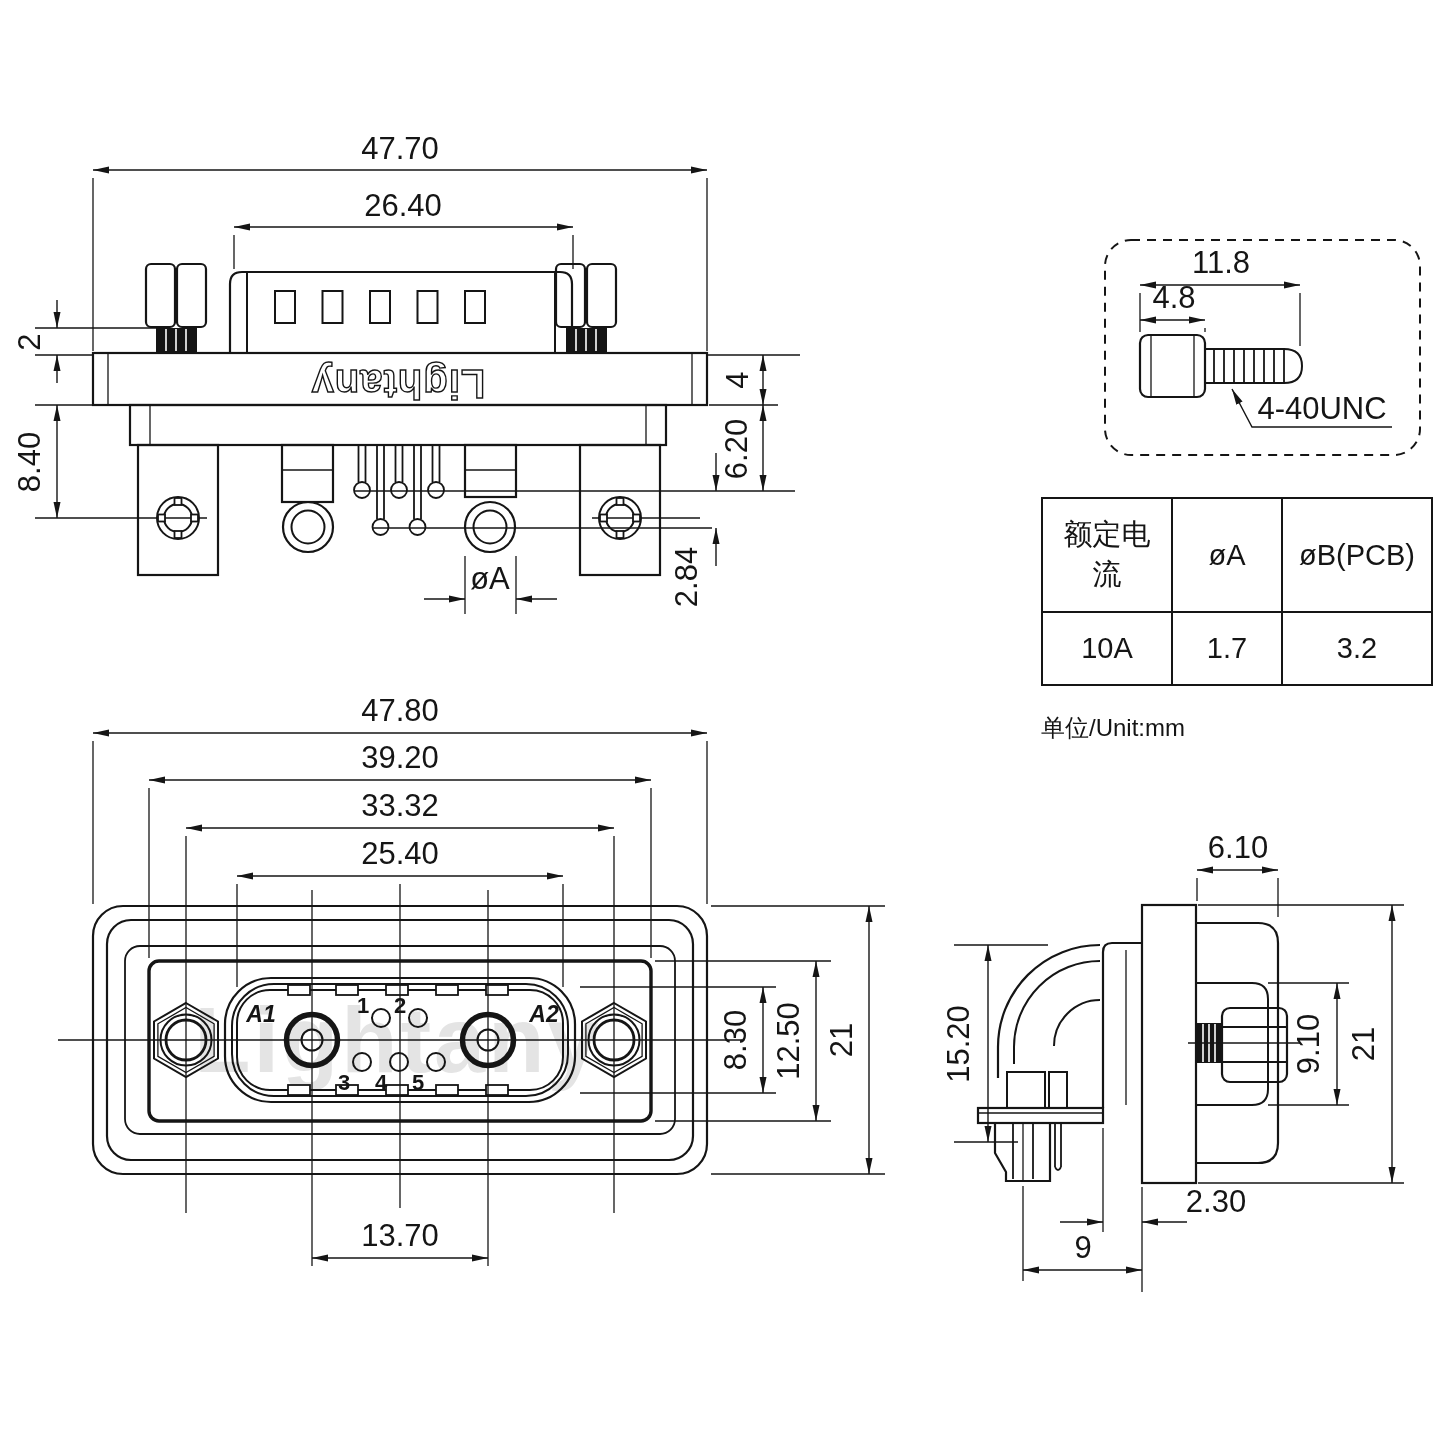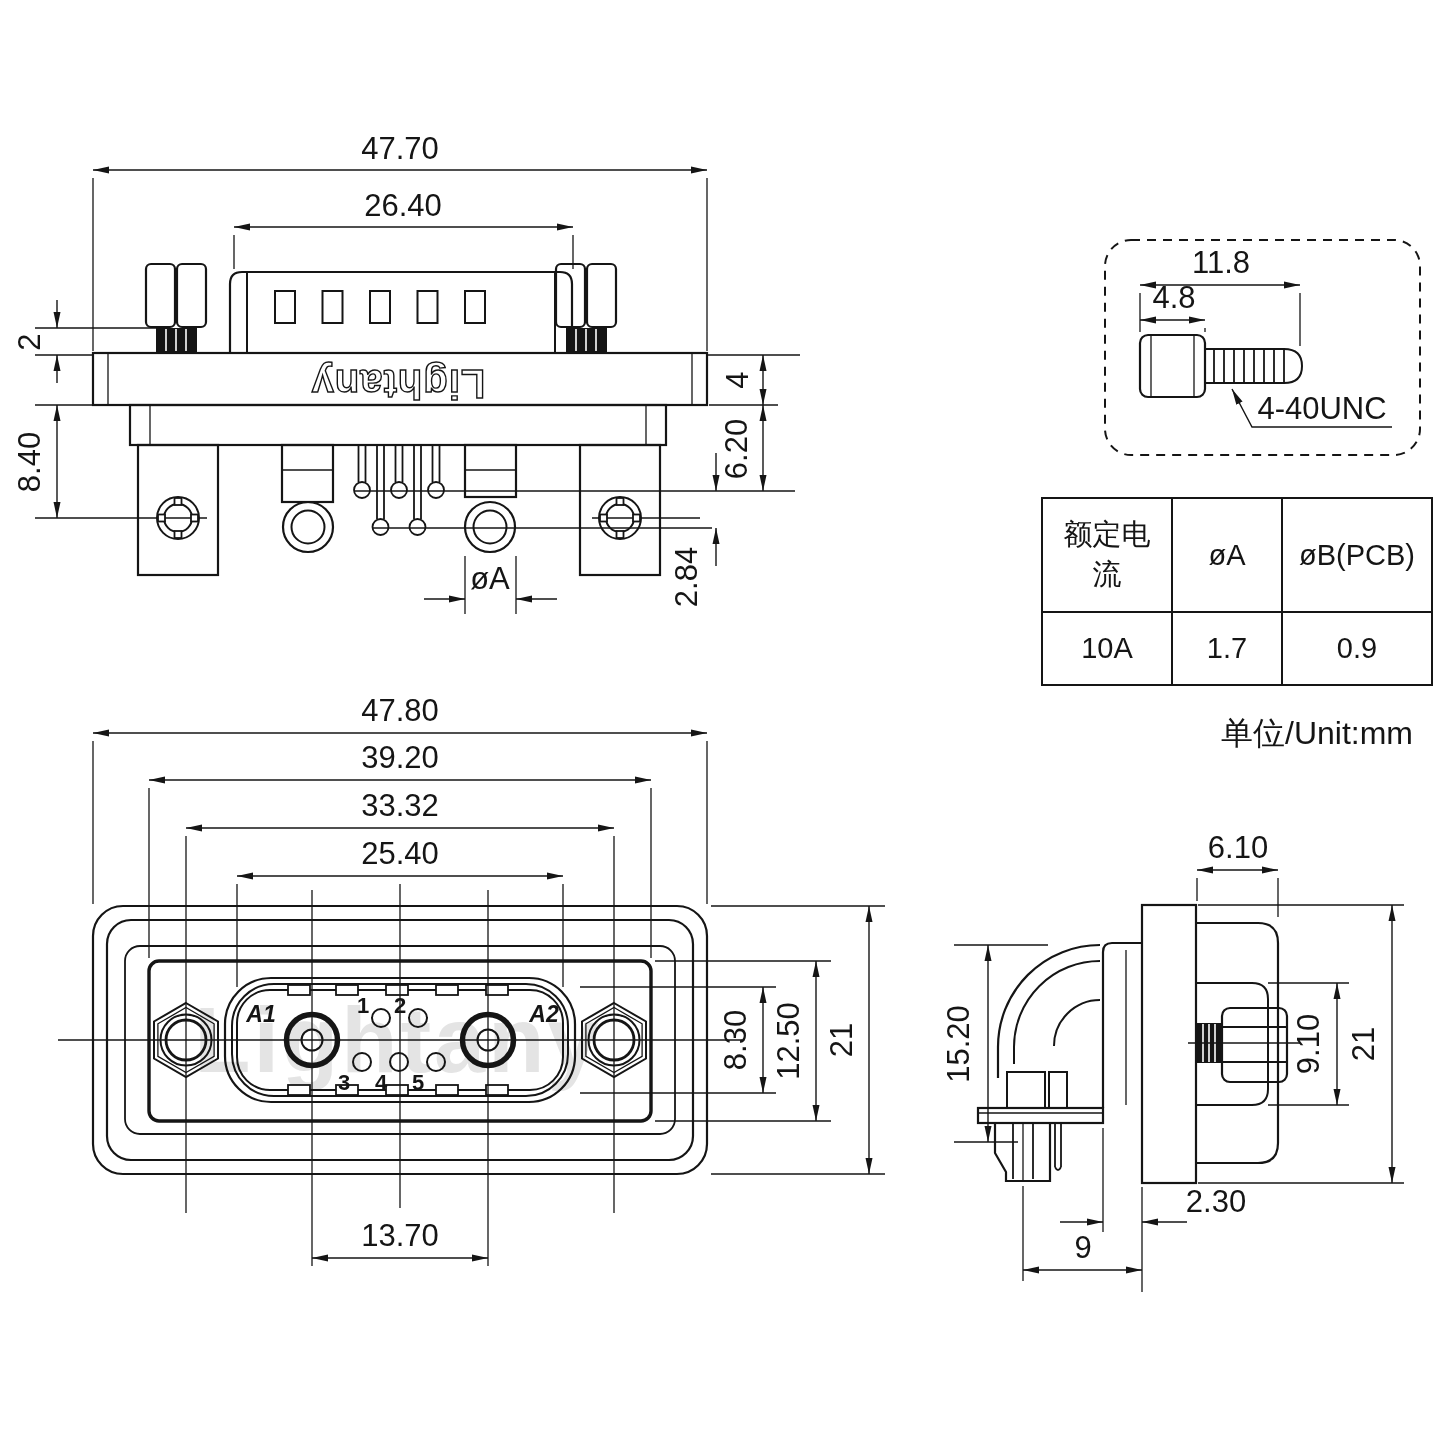--- a/index.html
+++ b/index.html
@@ -21,22 +21,22 @@
   .txm{text-anchor:middle;}
   .lbl{font-size:23px;font-weight:bold;font-style:italic;text-anchor:middle;}
   .pn{font-size:22px;font-weight:bold;text-anchor:middle;}
   .eng{font-size:40px;font-weight:bold;fill:#fff;stroke:#151515;stroke-width:1.4;
        letter-spacing:1px;text-anchor:middle;}
   .wm{font-size:92px;font-weight:bold;fill:#e4e4e4;letter-spacing:3px;text-anchor:middle;}
   table.spec{position:absolute;left:1041px;top:497px;border-collapse:collapse;
              table-layout:fixed;background:#fff;}
   table.spec td{border:2.4px solid #151515;text-align:center;vertical-align:middle;
                 font-size:29px;height:39px;padding:16px;color:#151515;}
-  .unit-note{position:absolute;left:1041px;top:712px;width:372px;text-align:right;
-             font-size:32px;color:#151515;}
+  .unit-note{position:absolute;left:1041px;top:712px;width:372px;text-align:left;
+             font-size:24px;color:#151515;}
 </style>
 </head>
 <body>
 
 <div class="canvas">
 <svg width="1440" height="1440" viewBox="0 0 1440 1440">
   <defs>
     <marker id="ar" viewBox="0 0 16 10" refX="16" refY="5" markerWidth="16" markerHeight="10" markerUnits="userSpaceOnUse" orient="auto-start-reverse">
       <path d="M16,5 L0,1.5 L0,8.5 Z" fill="#151515"></path>
     </marker>
@@ -358,18 +358,18 @@
       </colgroup>
   <tbody>
         <tr>
     <td>额定电流</td>
     <td>øA</td>
     <td>øB(PCB)</td>
   </tr>
   <tr>
     <td>10A</td>
     <td>1.7</td>
-    <td>0.9</td>
+    <td>3.2</td>
   </tr>
 </tbody>
     </table>
 <div class="unit-note">单位/Unit:mm</div>
 </div>
 
 </body></html>

